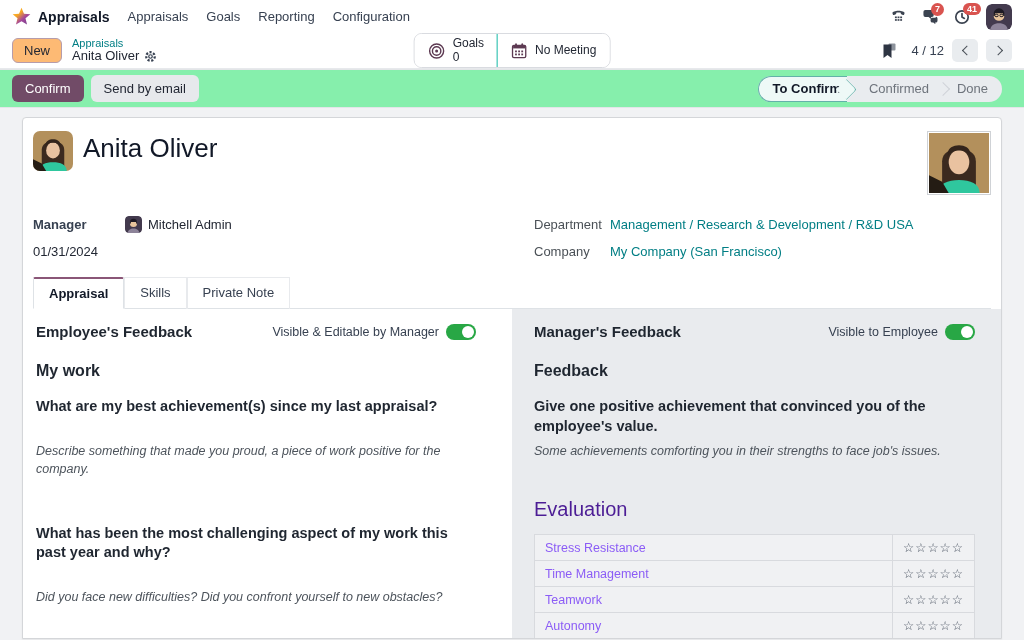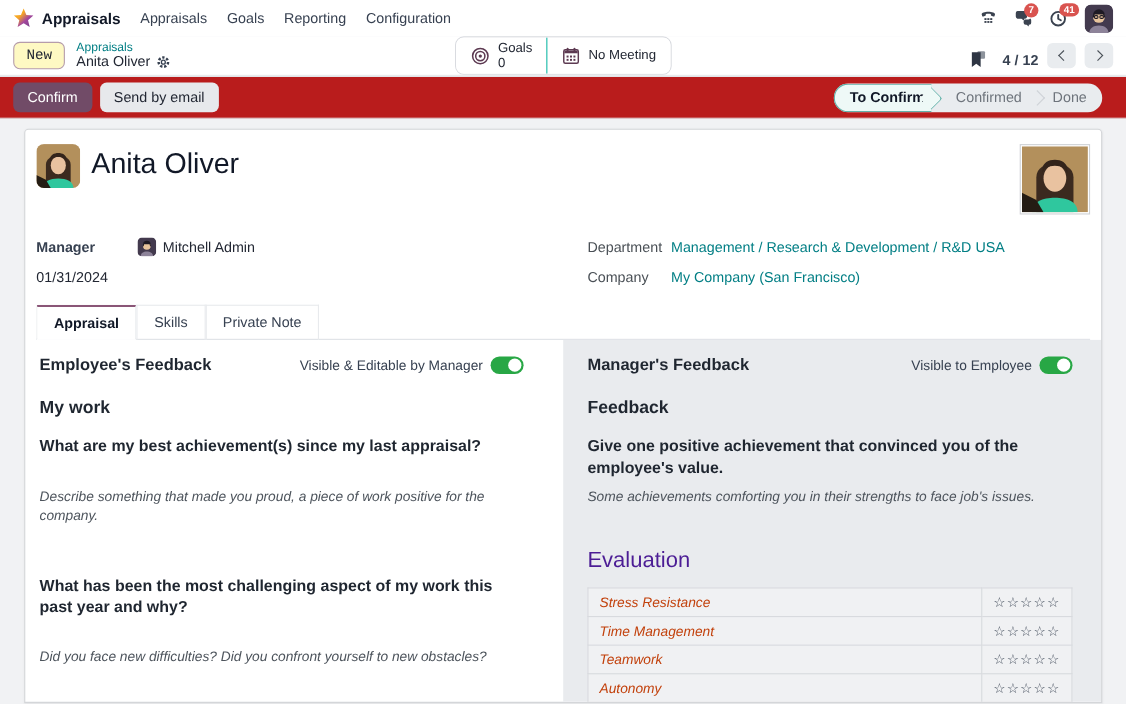--- a/index.html
+++ b/index.html
@@ -14,40 +14,40 @@
   .nav-item { font-size:13px; color:#374151; cursor:pointer; }
   .nav-right { display:flex; align-items:center; gap:16px; }
   .systray { position:relative; color:#3b4350; display:flex; align-items:center; cursor:pointer; }
   .badge { position:absolute; top:-6px; left:9px; background:#d9534f; color:#fff; font-size:9px; font-weight:700;
            border-radius:8px; padding:1px 4px; line-height:1.2; }
   .user-avatar svg { border-radius:6px; display:block; }
 
   
   .control-panel { height:36px; background:#fff; border-bottom:1px solid #e7e9ec; display:flex; align-items:center;
                    padding:0 12px; position:relative; }
-  .btn-new { background:#fef9c3; border:1px solid #b met; border:1px solid #b59cab; border-radius:6px; padding:4px 11px;
-             font-size:13px; color:#222733; cursor:pointer; font-family:Liberation Mono, monospace; }
+  .btn-new { background:#fdba74; border:1px solid #b met; border:1px solid #b59cab; border-radius:6px; padding:4px 11px;
+             font-size:13px; color:#222733; cursor:pointer; font-family:Liberation Sans, sans-serif; }
   .breadcrumb { margin-left:10px; line-height:1.1; }
   .bc-parent { font-size:11px; color:#017e84; cursor:pointer; display:block; }
   .bc-current { font-size:13px; color:#222733; display:flex; align-items:center; gap:5px; }
   .stat-group { position:absolute; left:50%; transform:translateX(-50%); display:flex; border:1px solid #d9dbe0;
                 border-radius:8px; background:#fff; overflow:hidden; }
   .stat-btn { display:flex; align-items:center; gap:7px; padding:3px 13px; cursor:pointer; background:#fff; border:none; font-family:inherit; }
   .stat-btn + .stat-btn { border-left:1px solid #14b8a6; }
   .stat-txt { text-align:left; line-height:1.15; font-size:12px; color:#222733; }
-  .pager { margin-left:auto; display:flex; align-items:flex-end; gap:8px;font-weight:bold; }
+  .pager { margin-left:auto; display:flex; align-items:center; gap:8px; }
   .pager-counter { font-size:13px; color:#374151; }
   .pg-btn { width:26px; height:23px; background:#e9ecef; border:none; border-radius:5px; cursor:pointer;
             display:flex; align-items:center; justify-content:center; }
   .chev { width:7px; height:7px; border-left:1.6px solid #495057; border-bottom:1.6px solid #495057; display:block; }
   .chev.left  { transform:rotate(45deg) translate(1px,-1px); }
   .chev.right { transform:rotate(-135deg) translate(1px,-1px); }
 
   
-  .status-bar { height:39px; background:#b91c1c; border-top:1px solid #e3e5e8; border-bottom:1px solid #e3e5e8;
+  .status-bar { height:39px; background:#86efac; border-top:1px solid #e3e5e8; border-bottom:1px solid #e3e5e8;
                 display:flex; align-items:center; padding:0 12px; }
   .btn-confirm { background:#714B67; color:#fff; border:none; border-radius:6px; padding:6px 13px; font-size:13px;
                  font-weight:500; cursor:pointer; font-family:inherit; }
   .btn-send { background:#e7e9ec; color:#222733; border:none; border-radius:6px; padding:6px 13px; font-size:13px;
               margin-left:7px; cursor:pointer; font-family:inherit; }
   .stages { margin-left:auto; display:flex; align-items:stretch; background:#e9ecef; border-radius:14px; height:26px;
             margin-right:10px; }
   .stage { display:flex; align-items:center; padding:0 14px; font-size:13px; color:#6e747c; cursor:pointer; position:relative; }
   .stage.sep::before { content:""; width:9px; height:9px; border-top:1px solid #cfd3d8; border-right:1px solid #cfd3d8;
                        transform:rotate(45deg); position:absolute; left:-5px; top:8px; }
@@ -95,21 +95,21 @@
   .vis-label { font-size:12.5px; color:#374151; }
   .toggle { width:30px; height:16px; background:#28a745; border-radius:9px; position:relative; cursor:pointer; flex:none; }
   .toggle::after { content:""; position:absolute; top:2px; right:2px; width:12px; height:12px; background:#fff; border-radius:50%; }
   .h-group { font-size:16px; font-weight:700; color:#1f2630; margin-top:22px; }
   .question { font-size:14.5px; font-weight:700; color:#1f2630; margin-top:17px; line-height:1.35; }
   .hint { font-size:12.5px; font-style:italic; color:#4d545c; margin-top:6px; line-height:1.45; }
   .hint.gap { margin-bottom:46px;margin-top:25px; }
   .eval-title { font-size:20px; font-weight:400; color:#4c1d95; margin-top:38px; }
   .eval-table { width:100%; border-collapse:collapse; margin-top:13px; background:#f0f1f3; }
   .eval-table td { border:1px solid #d8dade; padding:5px 10px; font-size:12.5px; }
-  .eval-label { font-style:italic; color:#c2410c;margin-top:24px; }
+  .eval-label { color:#8b5cf6;margin-top:24px; }
   .eval-stars { width:76px; text-align:center; color:#4b5563; font-size:12px; letter-spacing:1px;
                 font-family:"DejaVu Sans","Liberation Sans",sans-serif; cursor:pointer; }
 </style>
 </head>
 <body>
 
 <div class="navbar">
   <div class="nav-left">
     <div class="brand">
       <span style="display:flex;">

